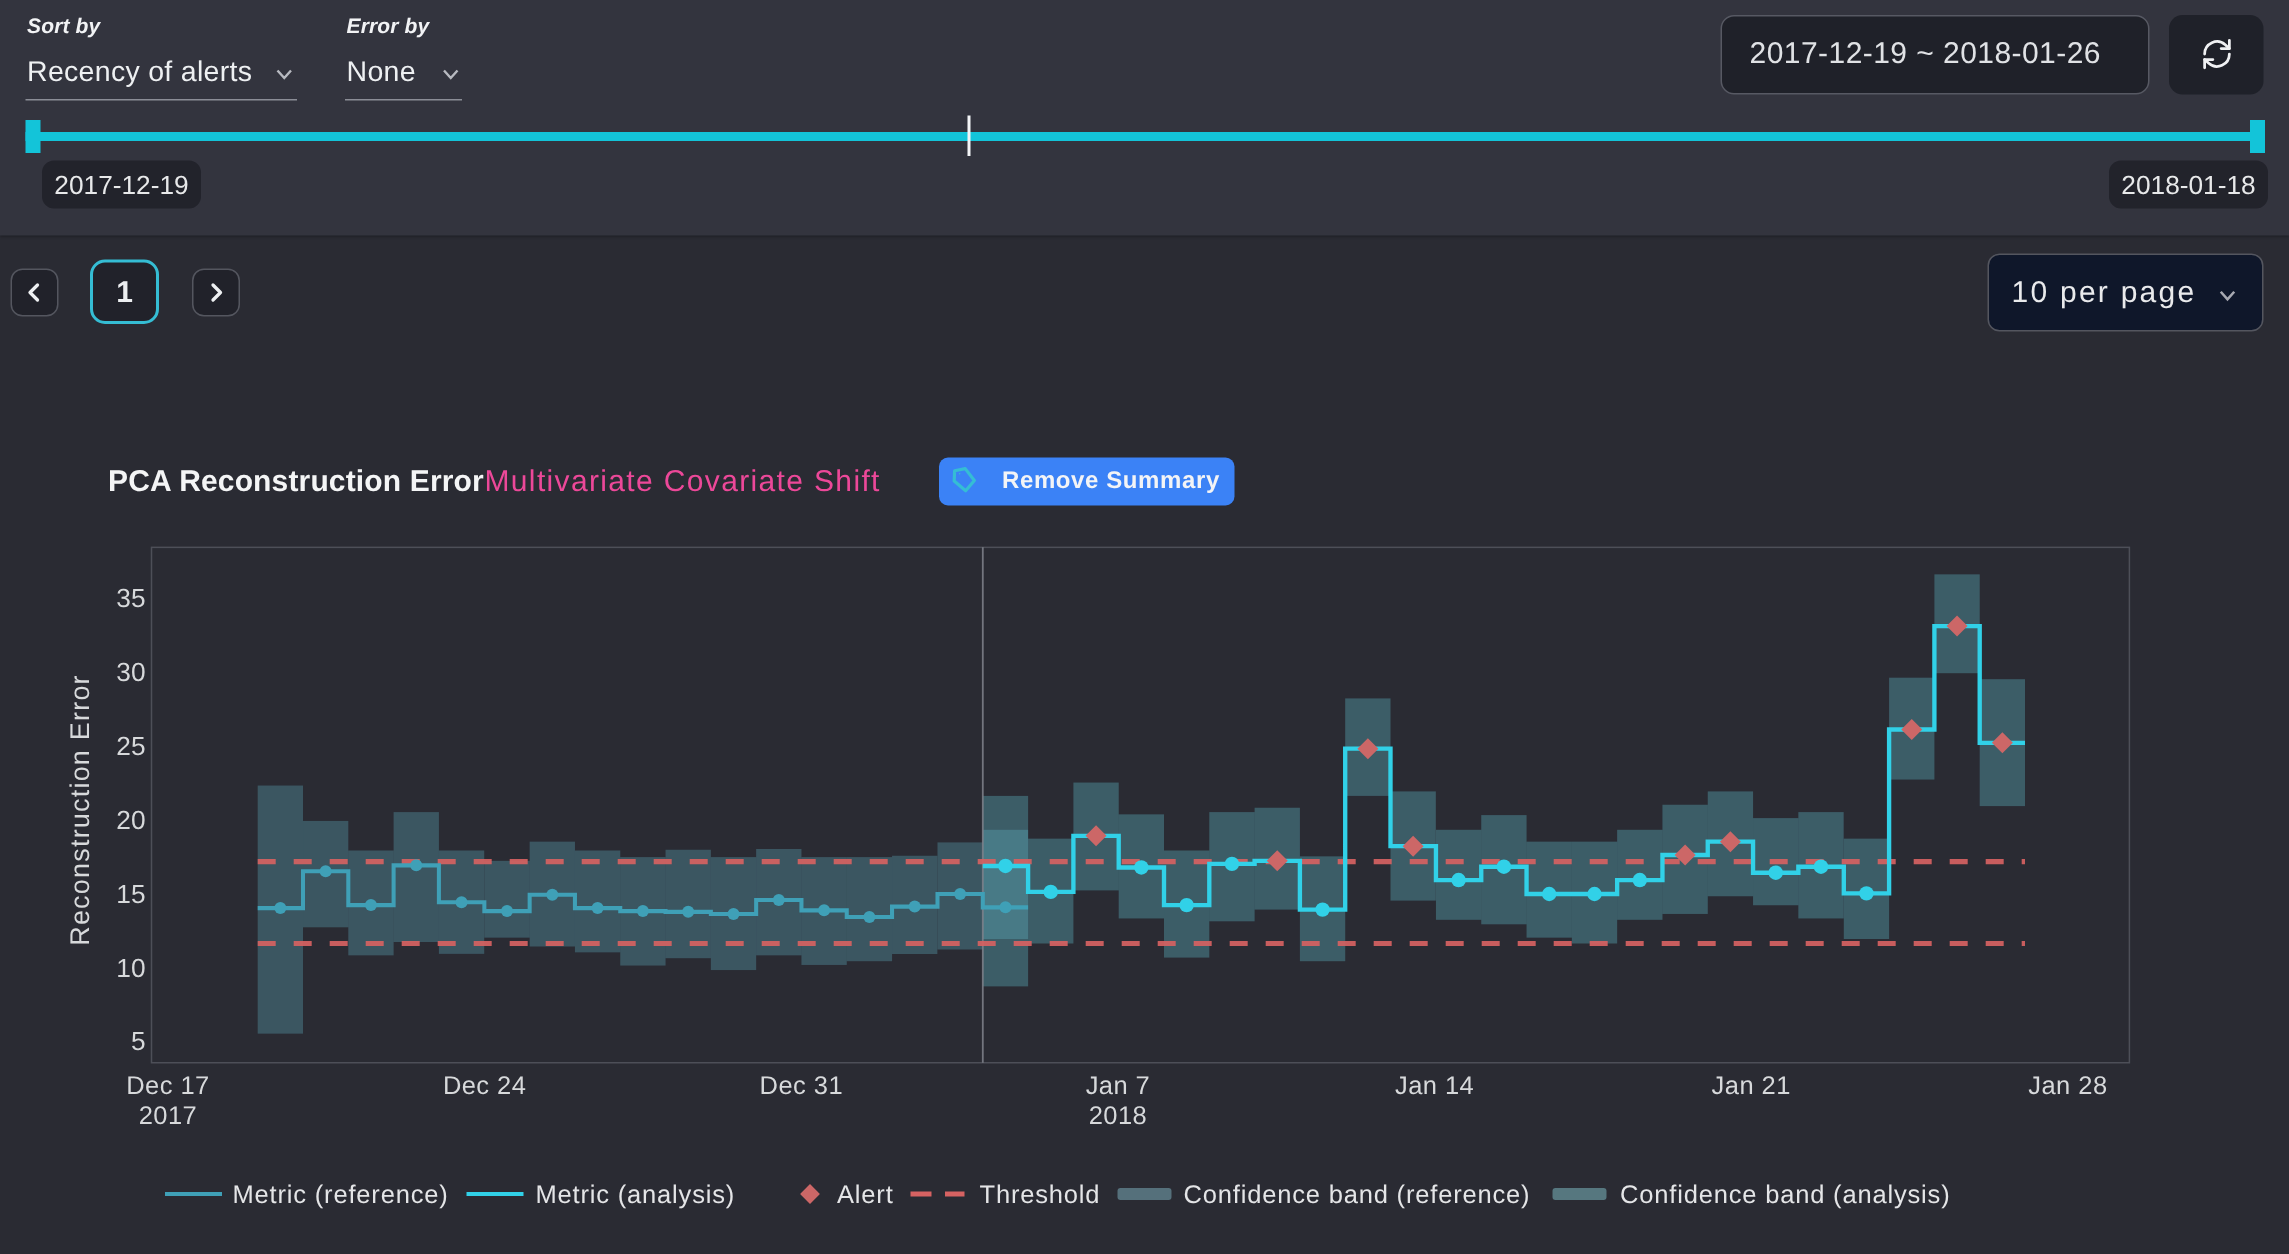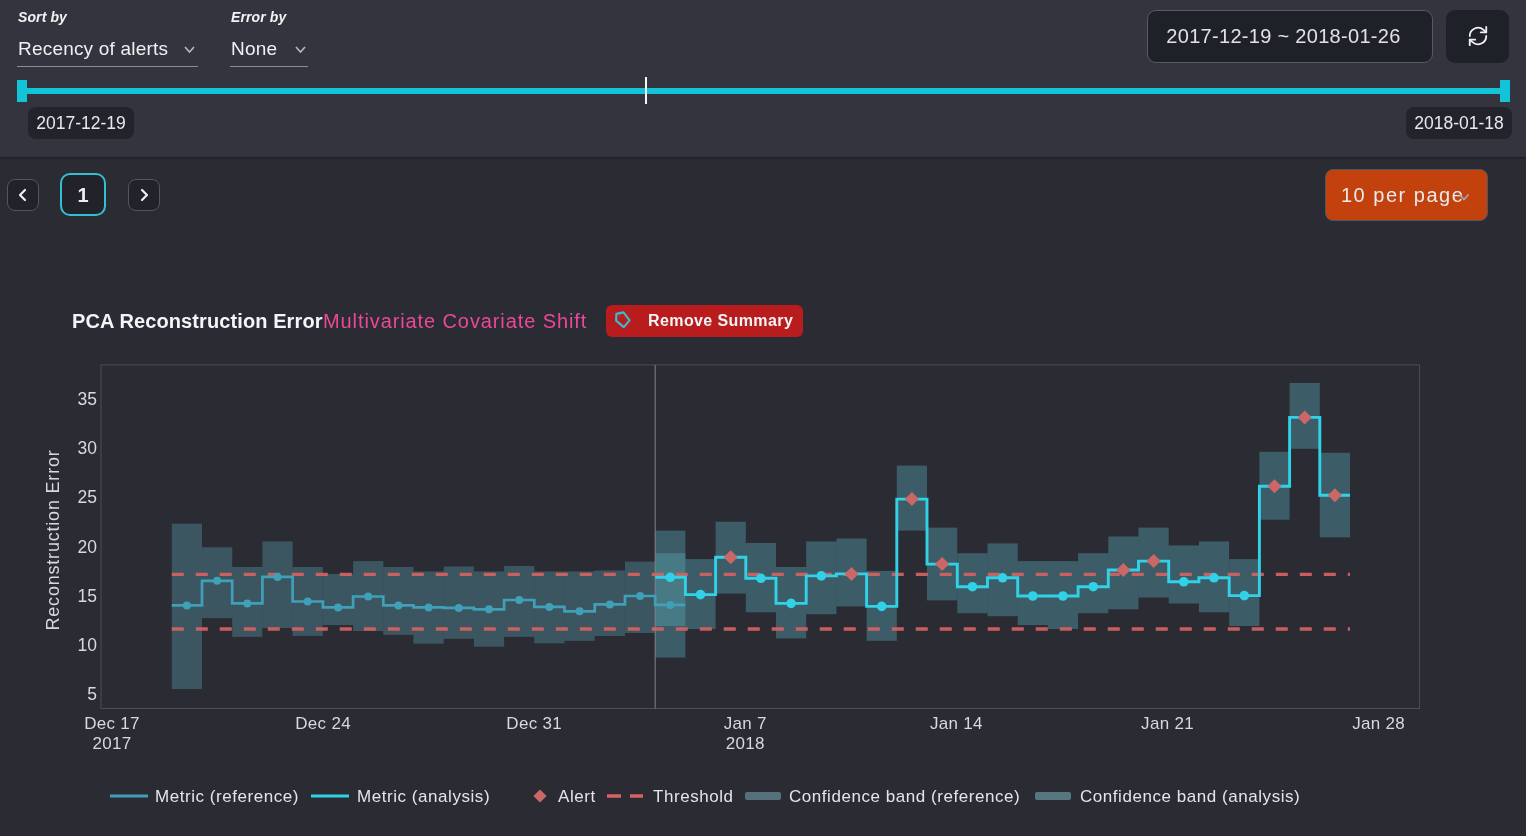--- a/index.html
+++ b/index.html
@@ -11,22 +11,22 @@
 .chev { position:absolute; width:13px; height:13px; }
 .dinput { position:absolute; left:1147px; top:10px; width:286px; height:53px; border:1px solid #575963; border-radius:9px; background:#1f2129; color:#e0e2e5; font-size:20px; letter-spacing:0.3px; line-height:51px; text-align:center; padding-right:13px; }
 .rbtn { position:absolute; left:1446px; top:10px; width:63px; height:53px; border-radius:9px; background:#1f2129; }
 .track { position:absolute; left:17px; top:88px; width:1493px; height:5.6px; background:#13c4d9; }
 .handle { position:absolute; top:80px; width:10.4px; height:22px; background:#13c4d9; }
 .cursor { position:absolute; left:644.5px; top:77px; width:2.6px; height:27px; background:#f4f5f7; }
 .dlab { position:absolute; top:107px; height:32px; border-radius:8px; background:#22232b; color:#e8e9ea; font-size:17.5px; line-height:32px; text-align:center; width:106px; }
 .pbtn { position:absolute; border:1px solid #54565f; border-radius:8px; background:#21222a; color:#eceef0; text-align:center; }
 .title { position:absolute; left:48px; top:310px; font-size:20px; color:#f4f5f6; font-weight:bold; letter-spacing:0.1px;margin-left:24px; }
 .subtitle { position:absolute; left:323px; top:310px; font-size:20px; color:#ec4899; letter-spacing:0.9px; }
-.tagbtn { position:absolute; left:606px; top:305px; width:197px; height:32px; border-radius:6px; background:#b91c1c; color:#f3f4f6; font-size:16px; font-weight:bold; letter-spacing:0.4px; }
-.perpage { position:absolute; left:1325px; top:169px; width:163px; height:52px; border:1px solid #54565f; border-radius:8px; background:#c2410c; color:#e9eaec; font-size:20px; letter-spacing:1.5px; line-height:50px; }
+.tagbtn { position:absolute; left:626px; top:305px; width:197px; height:32px; border-radius:6px; background:#3b82f6; color:#f3f4f6; font-size:16px; font-weight:bold; letter-spacing:0.4px; }
+.perpage { position:absolute; left:1325px; top:169px; width:184px; height:52px; border:1px solid #54565f; border-radius:8px; background:#0f172a; color:#e9eaec; font-size:20px; letter-spacing:1.5px; line-height:50px; }
 svg text { font-family:"Liberation Sans", sans-serif; }
 </style></head>
 <body>
 <div class="hdr"></div>
 <div class="lbl" style="left:18px; top:9px;">Sort by</div>
 <div class="selval" style="left:18px; top:38px;">Recency of alerts</div>
 <svg class="chev" style="left:183px; top:43px;" viewBox="0 0 13 13">
     <path d="M2 4 L6.5 9 L11 4" fill="none" stroke="#b7b9c0" stroke-width="1.6"></path>
   </svg>
 <div class="uline" style="left:17px; top:66px; width:181px;"></div>

